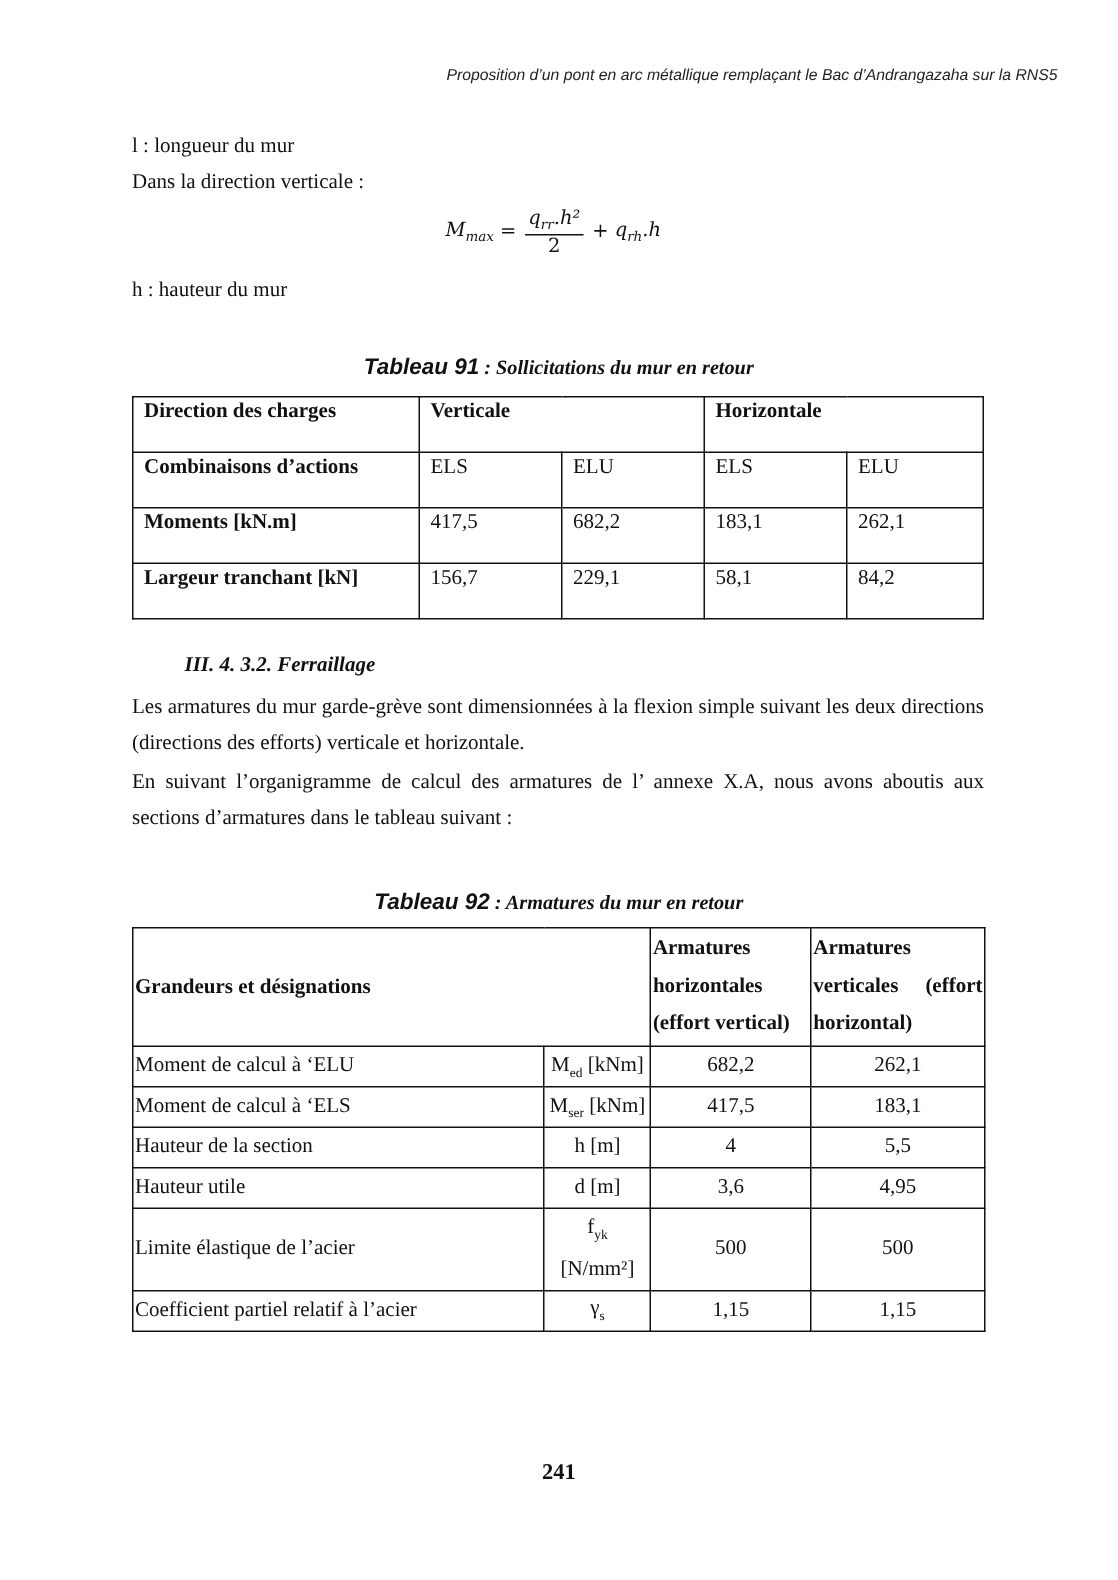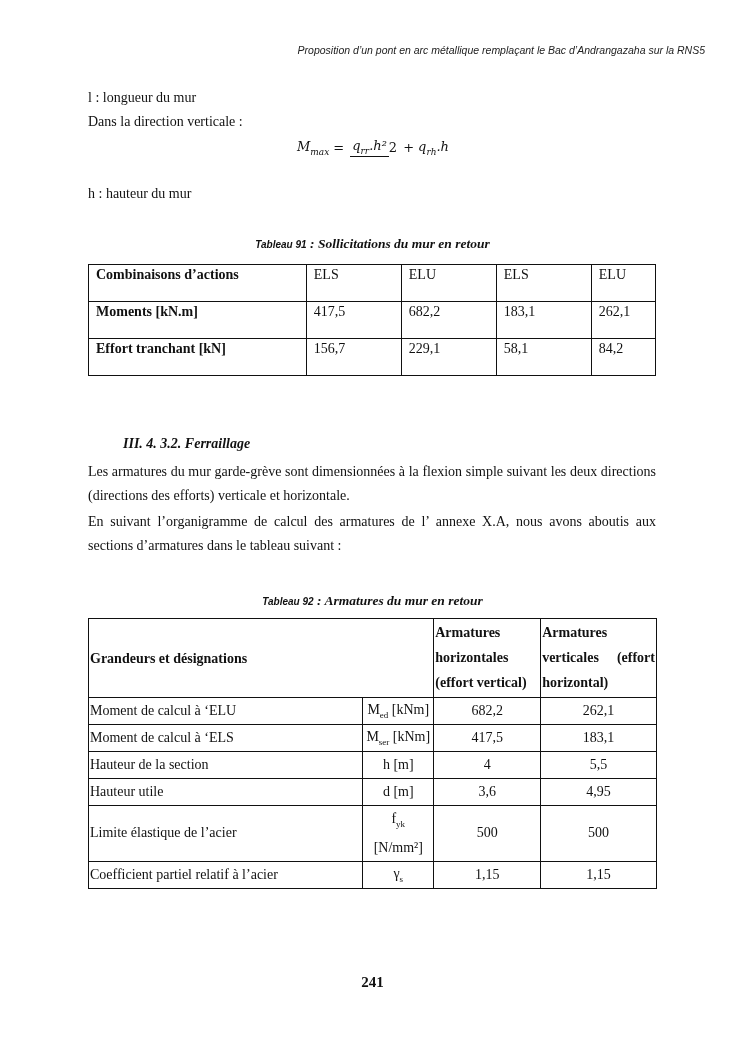--- a/index.html
+++ b/index.html
@@ -4,25 +4,25 @@
 <style>
   html, body { margin:0; padding:0; background:#ffffff; }
   body { width:745px; height:1053px; position:relative; overflow:hidden;
          font-family:"Liberation Serif", serif; color:#111; }
   .header { position:absolute; top:44px; right:40px; font-family:"Liberation Sans", sans-serif;
             font-style:italic; font-size:10.5px; color:#222;padding-left:13px; }
   .para { position:absolute; left:88px; font-size:14px; line-height:24px; }
   .justify { width:568px; text-align:justify; }
   .formula { position:absolute; left:297px; top:138px; font-family:"DejaVu Serif", serif;
              font-style:italic; font-size:13px; display:flex; align-items:center; gap:4px; }
-  .frac { display:inline-flex; flex-direction:row; align-items:center; margin:0 2px; }
+  .frac { display:inline-flex; flex-direction:column; align-items:center; margin:0 2px; }
   .frac .num { border-bottom:1px solid #111; padding:0 2px; }
   .frac .den { font-style:normal; }
   .caption { position:absolute; left:0; width:745px; text-align:center; font-size:13.5px; font-style:italic; }
-  .caption .lbl { font-family:"Liberation Sans", sans-serif; font-weight:bold; font-size:10px; }
+  .caption .lbl { font-family:"Liberation Sans", sans-serif; font-weight:bold; font-size:15px; }
   .caption .ttl { font-weight:bold; }
   table { position:absolute; border-collapse:collapse; font-size:14px; }
   td { border:1px solid #111; vertical-align:top; }
   #t91 { left:88px; top:264px; width:568px; }
   #t91 td { padding:2px 7px; height:32px; }
   #t91 td.b { font-weight:bold; }
   #t92 { left:88px; top:618px; width:569px; }
   #t92 td { padding:1px 1px; height:24px; vertical-align:middle; }
   #t92 td.c { text-align:center; }
   #t92 .hdr { font-weight:bold; line-height:25px; }
@@ -50,36 +50,41 @@
 </div>
 
 <div class="para" style="top:182px;">h : hauteur du mur</div>
 
 <div class="caption" style="top:236px;">
   <span class="lbl">Tableau 91</span><span class="ttl"> : Sollicitations du mur en retour</span>
 </div>
 
 <table id="t91">
   <tbody>
+      <tr>
+    <td class="b" style="width:176px">Direction des charges</td>
+    <td class="b" colspan="2">Verticale</td>
+    <td class="b" colspan="2">Horizontale</td>
+  </tr>
   <tr>
     <td class="b">Combinaisons d’actions</td>
     <td style="width:80px">ELS</td>
     <td style="width:80px">ELU</td>
     <td style="width:80px">ELS</td>
     <td>ELU</td>
   </tr>
   <tr>
     <td class="b">Moments [kN.m]</td>
     <td>417,5</td>
     <td>682,2</td>
     <td>183,1</td>
     <td>262,1</td>
   </tr>
   <tr>
-    <td class="b">Effort tranchant [kN]</td>
+    <td class="b">Largeur tranchant [kN]</td>
     <td>156,7</td>
     <td>229,1</td>
     <td>58,1</td>
     <td>84,2</td>
   </tr>
 </tbody>
   </table>
 
 <div class="section">III. 4. 3.2. Ferraillage</div>
 <div class="para justify" style="top:460px;">Les armatures du mur garde-grève sont dimensionnées à la flexion simple suivant les deux directions (directions des efforts) verticale et horizontale.</div>

